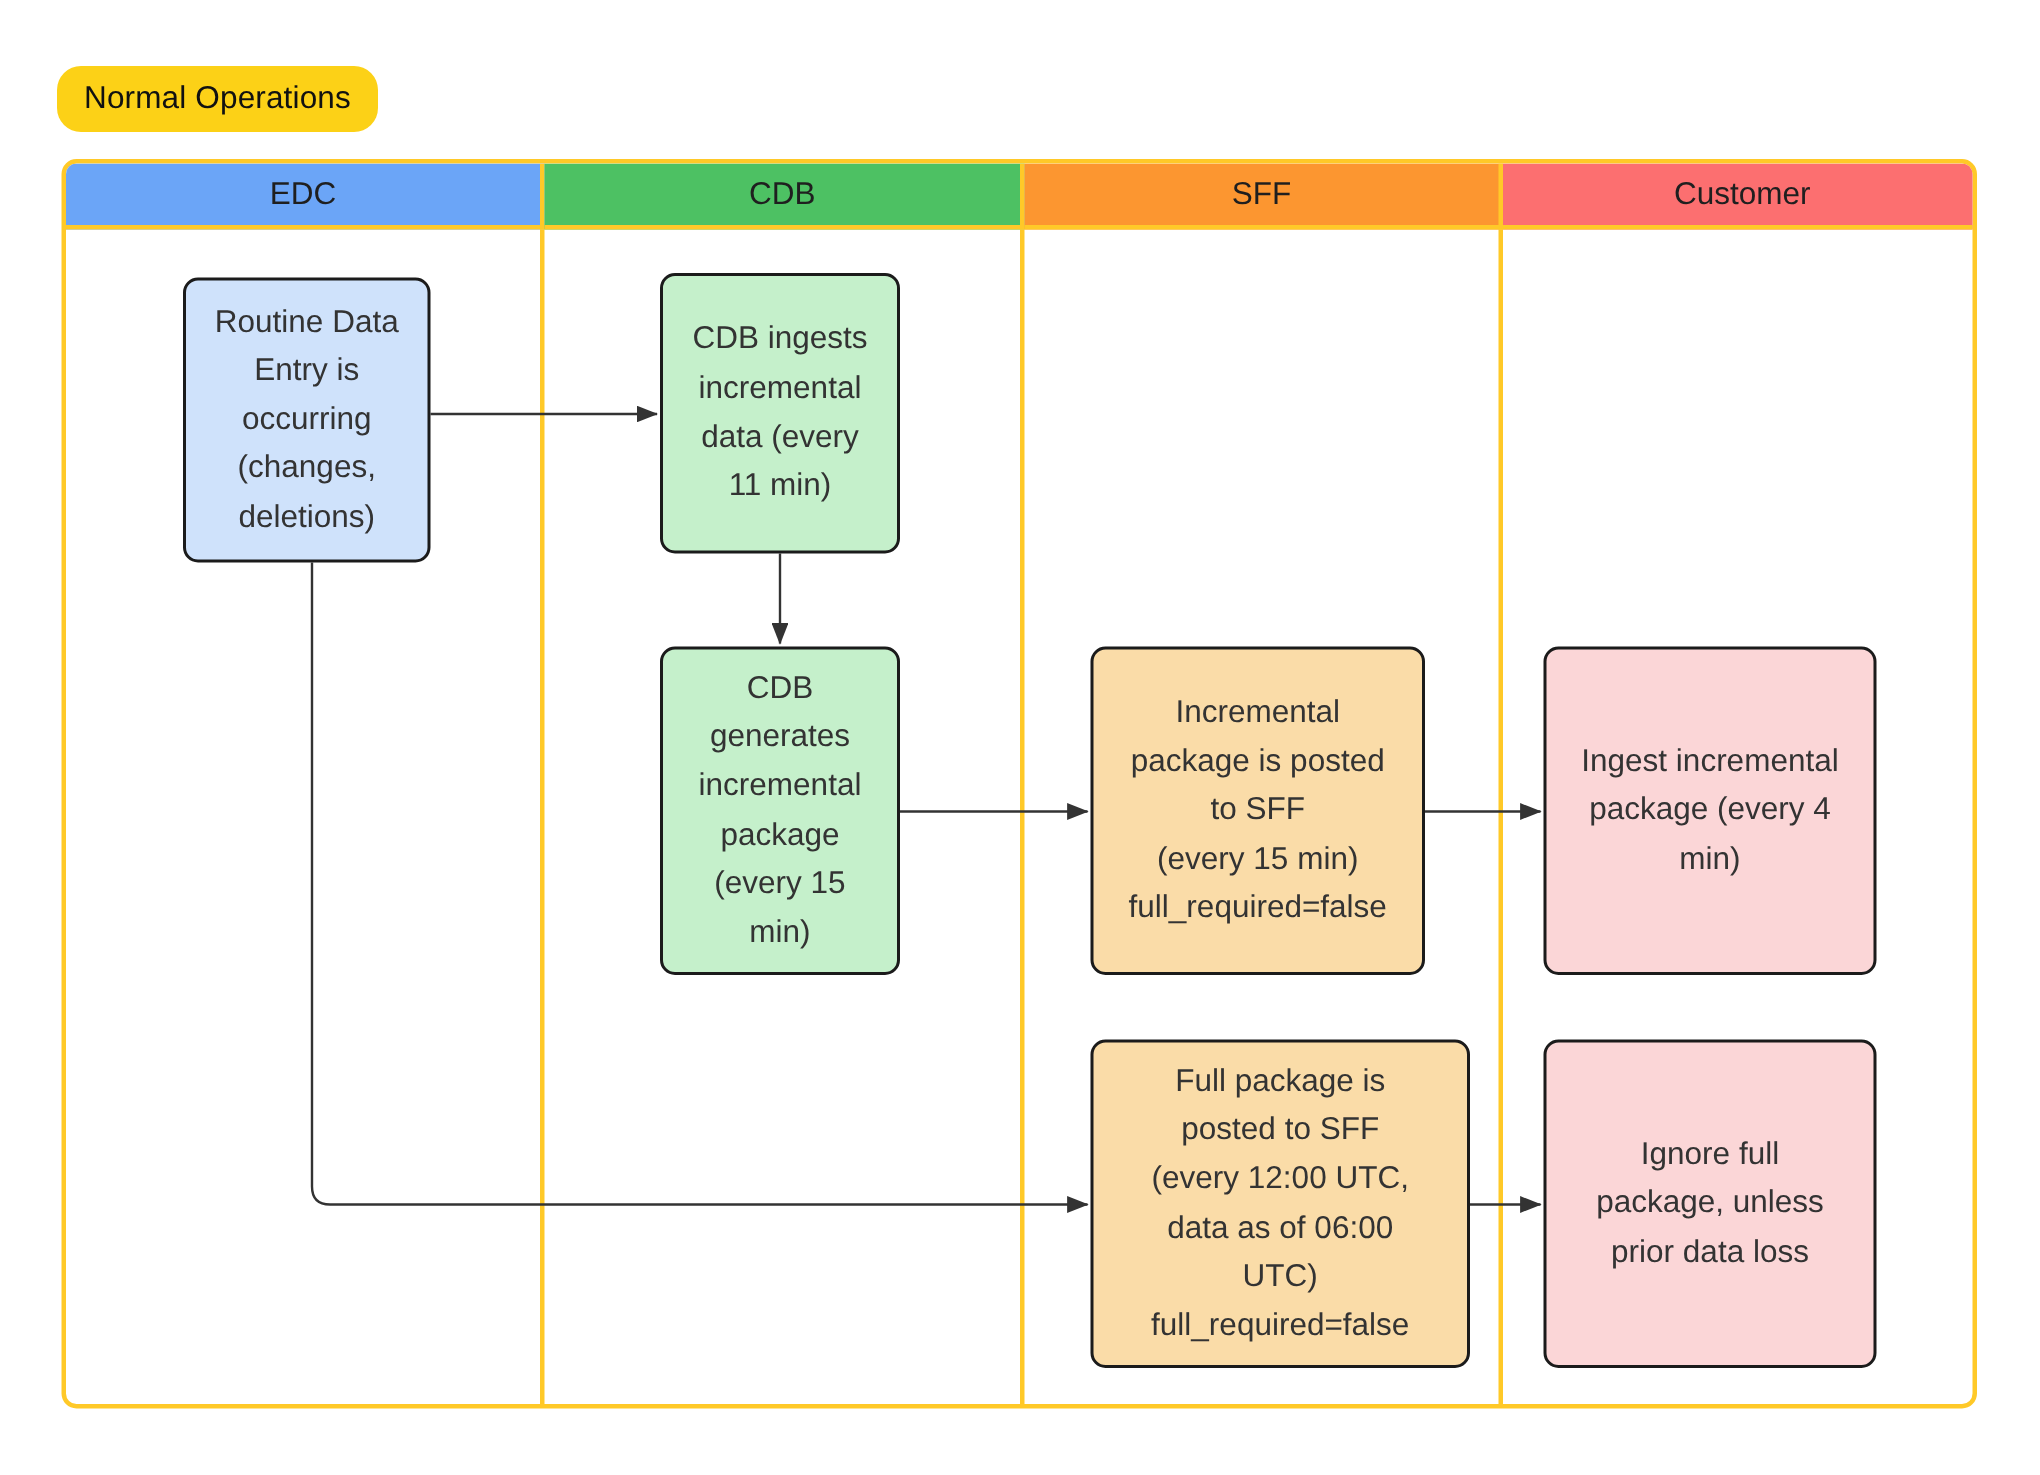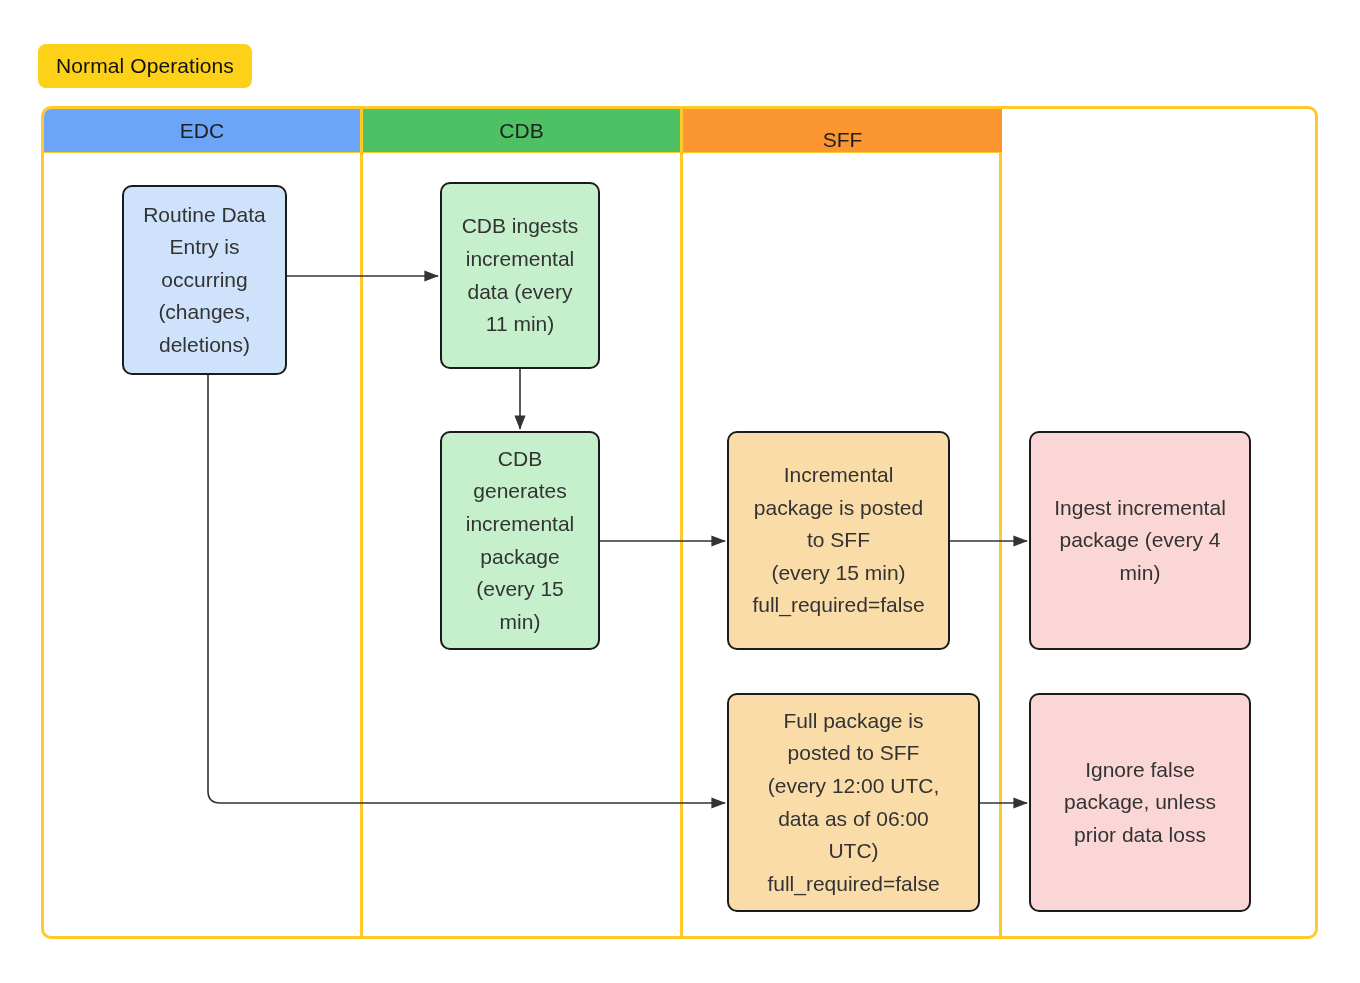--- a/index.html
+++ b/index.html
@@ -60,21 +60,21 @@
     box-sizing: border-box;
   }
   .lane-header {
     flex: 0 0 auto;
     display: flex;
     align-items: center;
     justify-content: center;
     font-size: 21px;
     color: #1f1f1f;
     border-right: 3px solid #FFC928;
-    border-bottom: 1px solid #0f172a;
+    border-bottom: 3px solid #0f172a;
     box-sizing: border-box;
     height: 44px;
   }
   .lane-header:last-child { border-right: none; }
 
   #lane-bodies {
     display: flex;
     height: calc(100% - 44px);
     width: 100%;
     box-sizing: border-box;
@@ -113,35 +113,38 @@
     height: 983px;
     pointer-events: none;
     z-index: 3;
   }
 </style>
 </head>
 <body>
 
 <div id="canvas">
 
-  <div id="title-badge" style="background: rgb(252, 209, 23);">
+  <div id="title-badge" style="background: rgb(252, 209, 23); border-radius: 16px;">
     <span>Normal Operations</span>
   </div>
 
   <div id="lane-container" style="border-color: rgb(255, 201, 40);">
 
     <div id="lane-headers">
       <div class="lane-header" style="background: rgb(107, 165, 247); width: 319px; border-right-color: rgb(255, 201, 40); border-bottom-color: rgb(255, 201, 40);">
         <span>EDC</span>
       </div>
       <div class="lane-header" style="background: rgb(77, 193, 99); width: 320px; border-right-color: rgb(255, 201, 40); border-bottom-color: rgb(255, 201, 40);">
         <span>CDB</span>
       </div>
-      <div class="lane-header" style="background: rgb(252, 150, 48); width: 319px; border-right-color: rgb(255, 201, 40); border-bottom-color: rgb(255, 201, 40); align-items: flex-end;">
+      <div class="lane-header" style="background: rgb(252, 150, 48); width: 319px; border-right-color: rgb(255, 201, 40); border-bottom-color: rgb(255, 201, 40);">
         <span>SFF</span>
+      </div>
+      <div class="lane-header" style="background: rgb(252, 111, 112); width: 319px; border-right-color: rgb(255, 201, 40); border-bottom-color: rgb(255, 201, 40);">
+        <span>Customer</span>
       </div>
     </div>
 
     <div id="lane-bodies">
       <div class="lane-body" style="width: 319px; border-right-color: rgb(255, 201, 40);"></div>
       <div class="lane-body" style="width: 320px; border-right-color: rgb(255, 201, 40);"></div>
       <div class="lane-body" style="width: 319px; border-right-color: rgb(255, 201, 40);"></div>
       <div class="lane-body" style="width: 319px; border-right-color: rgb(255, 201, 40);"></div>
     </div>
 
@@ -186,18 +189,18 @@
 full_required=false</span></div>
       <div class="node" style="left: 727px; top: 693px; width: 253px; height: 219px; background: rgb(250, 220, 168); border-color: rgb(27, 27, 27); color: rgb(51, 51, 51);"><span>Full package is
 posted to SFF
 (every 12:00 UTC,
 data as of 06:00
 UTC)
 full_required=false</span></div>
       <div class="node" style="left: 1029px; top: 431px; width: 222px; height: 219px; background: rgb(251, 214, 215); border-color: rgb(27, 27, 27); color: rgb(51, 51, 51);"><span>Ingest incremental
 package (every 4
 min)</span></div>
-      <div class="node" style="left: 1029px; top: 693px; width: 222px; height: 219px; background: rgb(251, 214, 215); border-color: rgb(27, 27, 27); color: rgb(51, 51, 51);"><span>Ignore false
+      <div class="node" style="left: 1029px; top: 693px; width: 222px; height: 219px; background: rgb(251, 214, 215); border-color: rgb(27, 27, 27); color: rgb(51, 51, 51);"><span>Ignore full
 package, unless
 prior data loss</span></div>
     </div>
 
 </div>
 
 </body></html>

